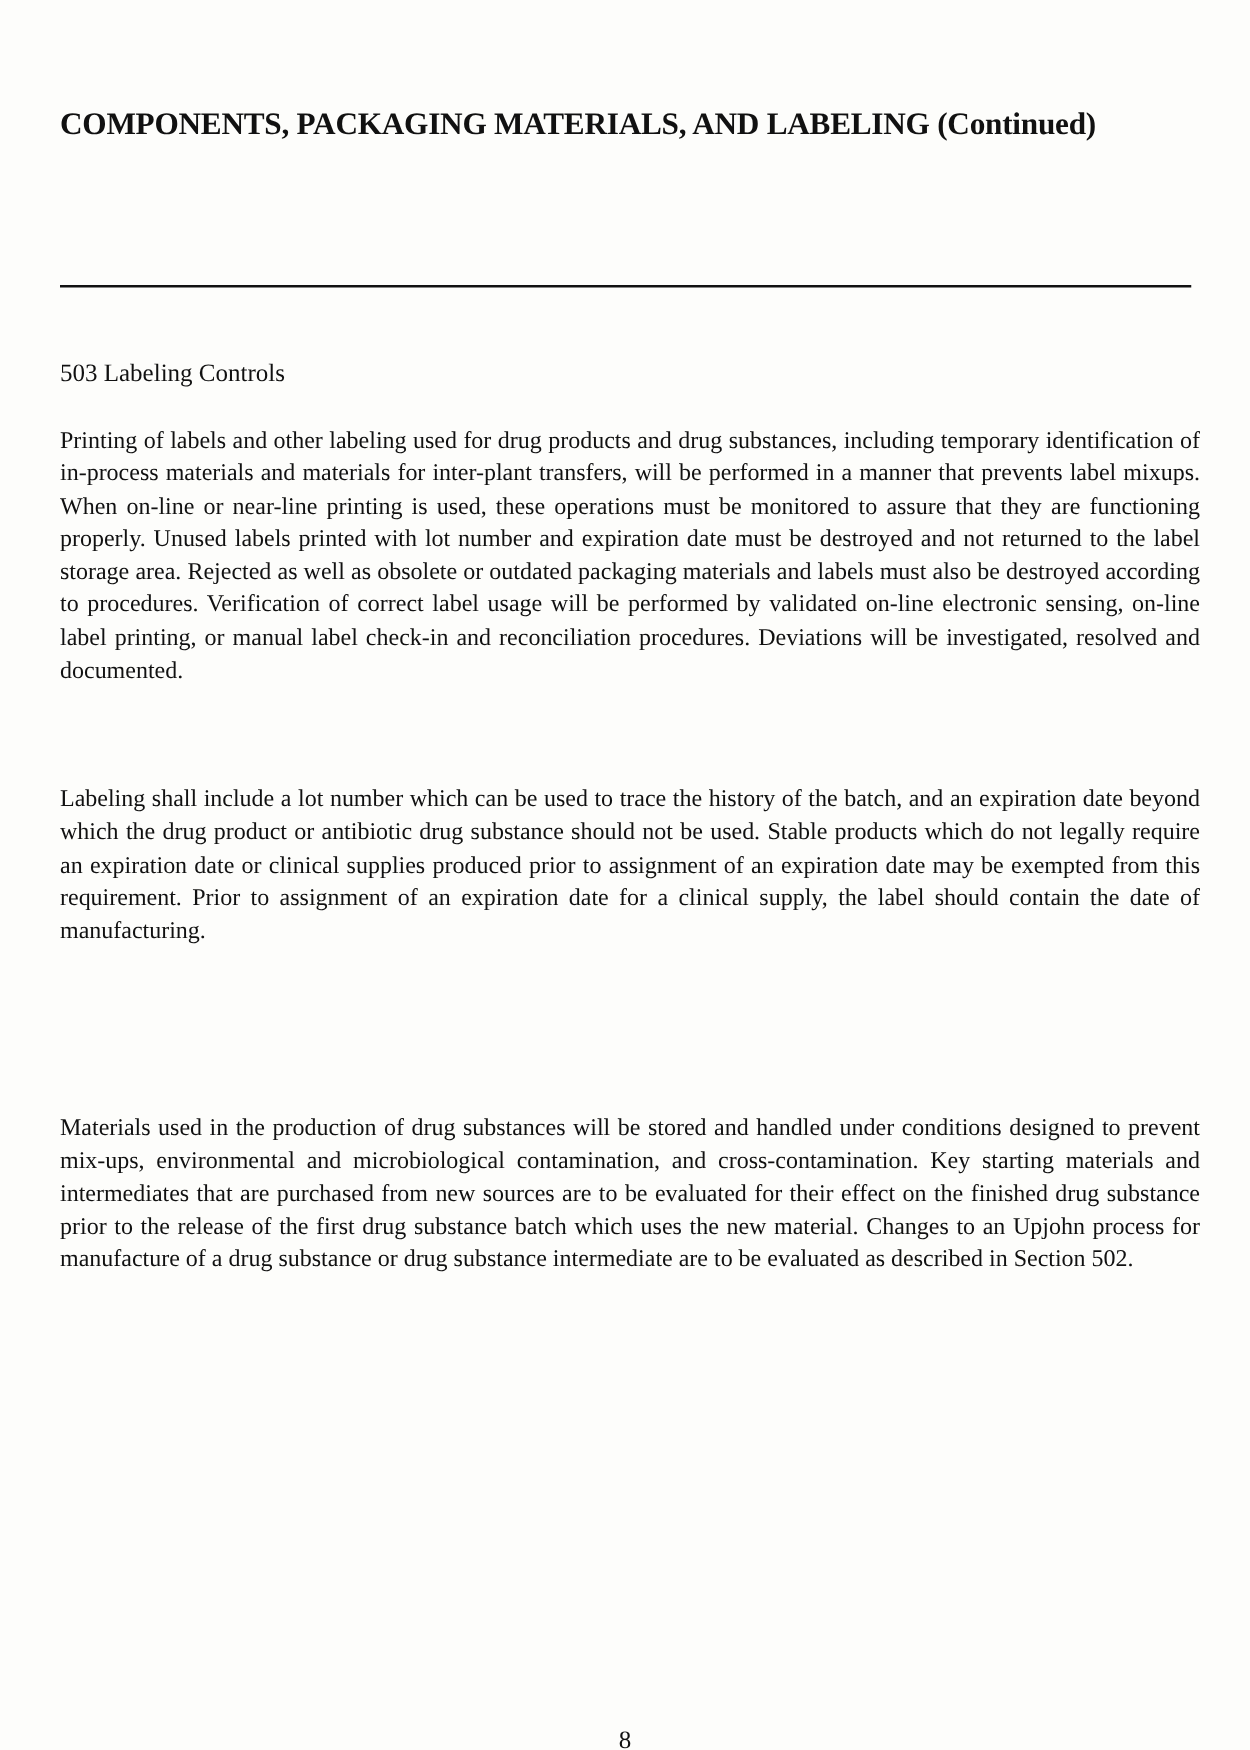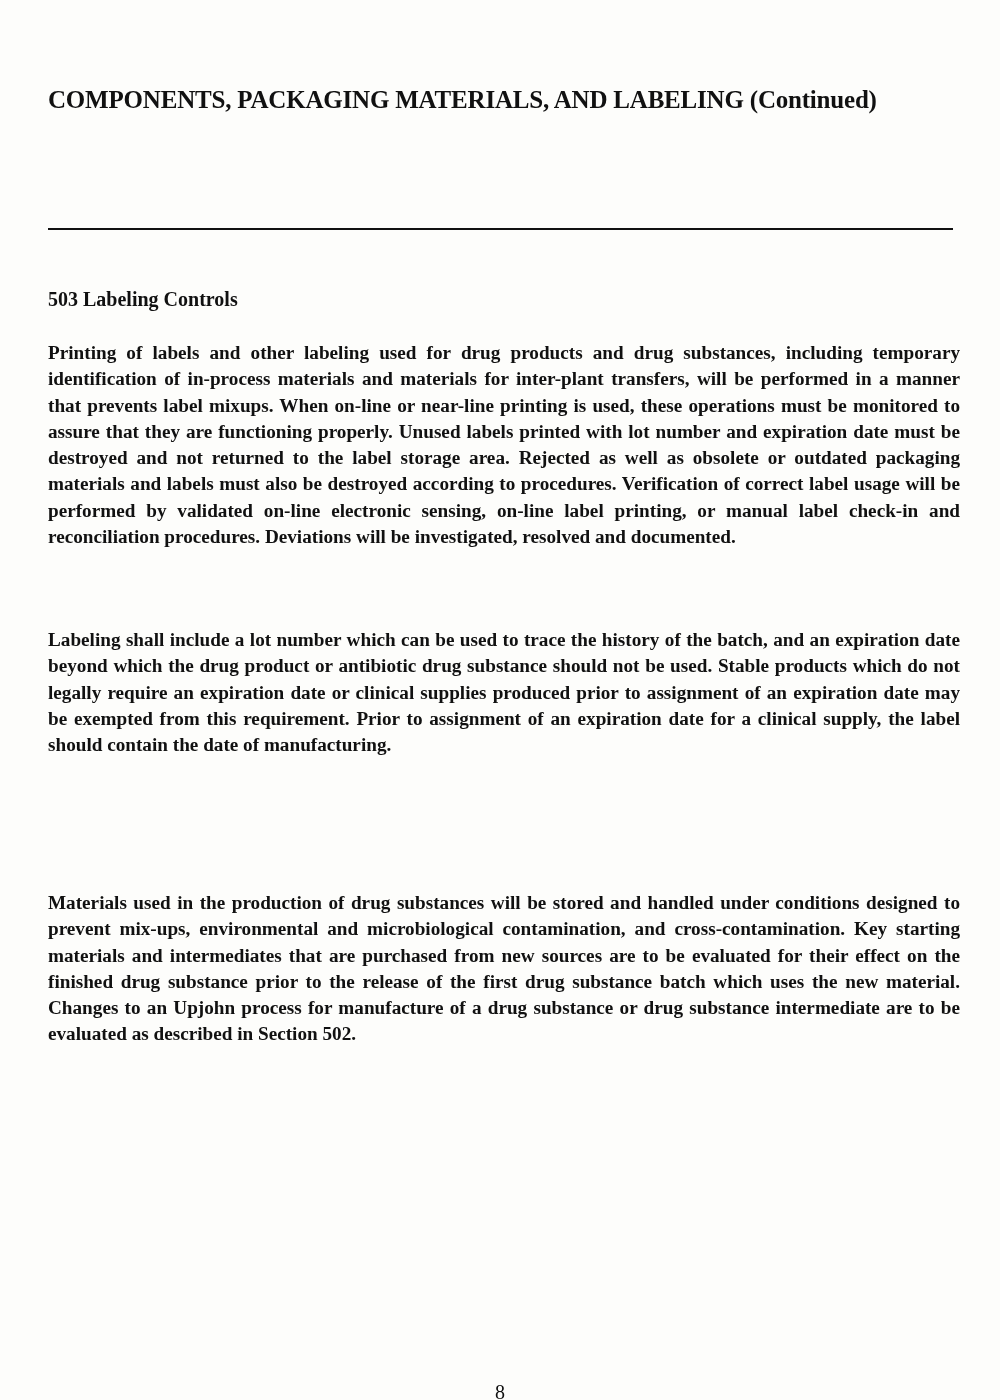--- a/index.html
+++ b/index.html
@@ -43,31 +43,30 @@
       left: 48px;
       top: 200px;
       width: 905px;
       height: 2px;
       background: #111;
     }
     .section-heading {
       position: absolute;
       left: 48px;
       font-size: 20px;
-      font-weight: bold;
+      font-weight: normal;
       line-height: 26px;
     }
     .para {
       position: absolute;
       left: 48px;
       width: 912px;
       font-size: 19.2px;
       line-height: 26.3px;
       text-align: justify;
-      font-weight: bold;
     }
     .page-number {
       position: absolute;
       left: 0;
       width: 1000px;
       top: 1352px;
       text-align: center;
       font-size: 20px;
       line-height: 24px;
     }

